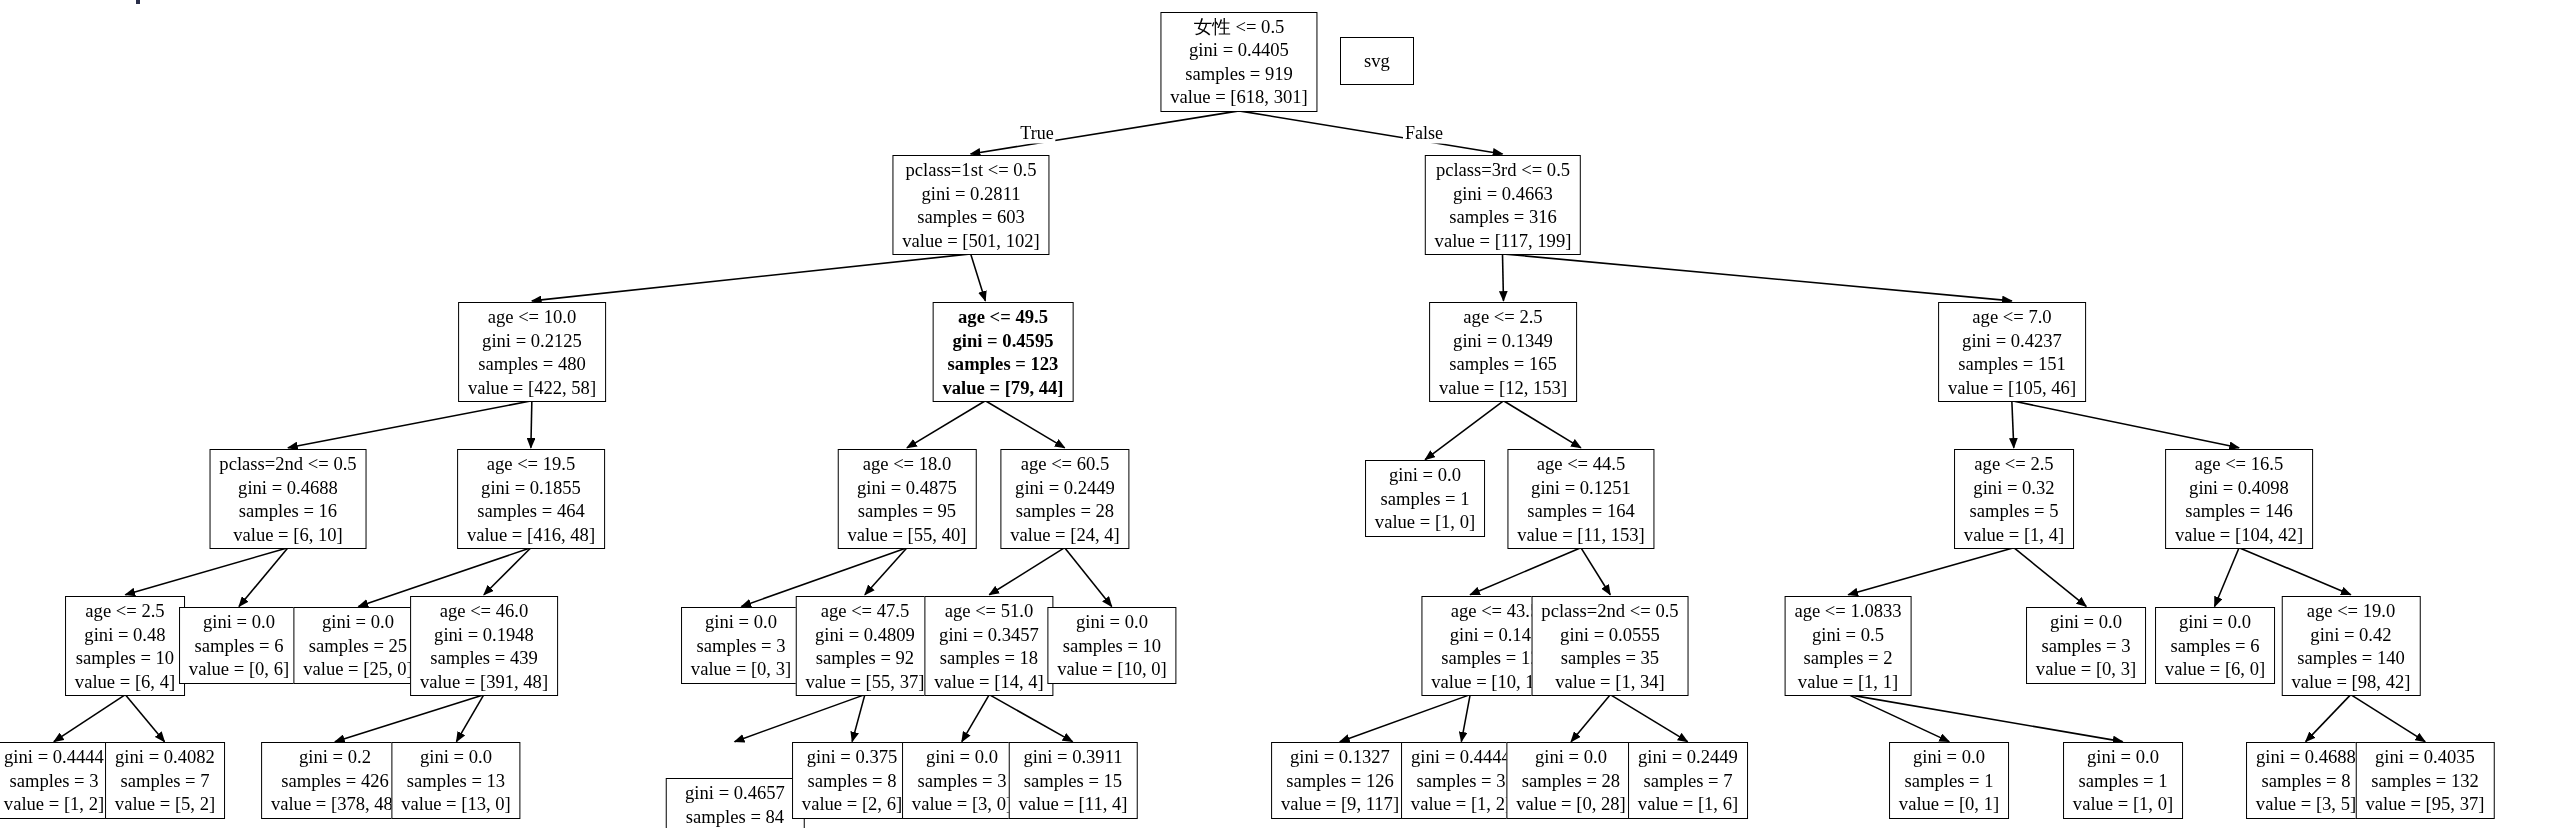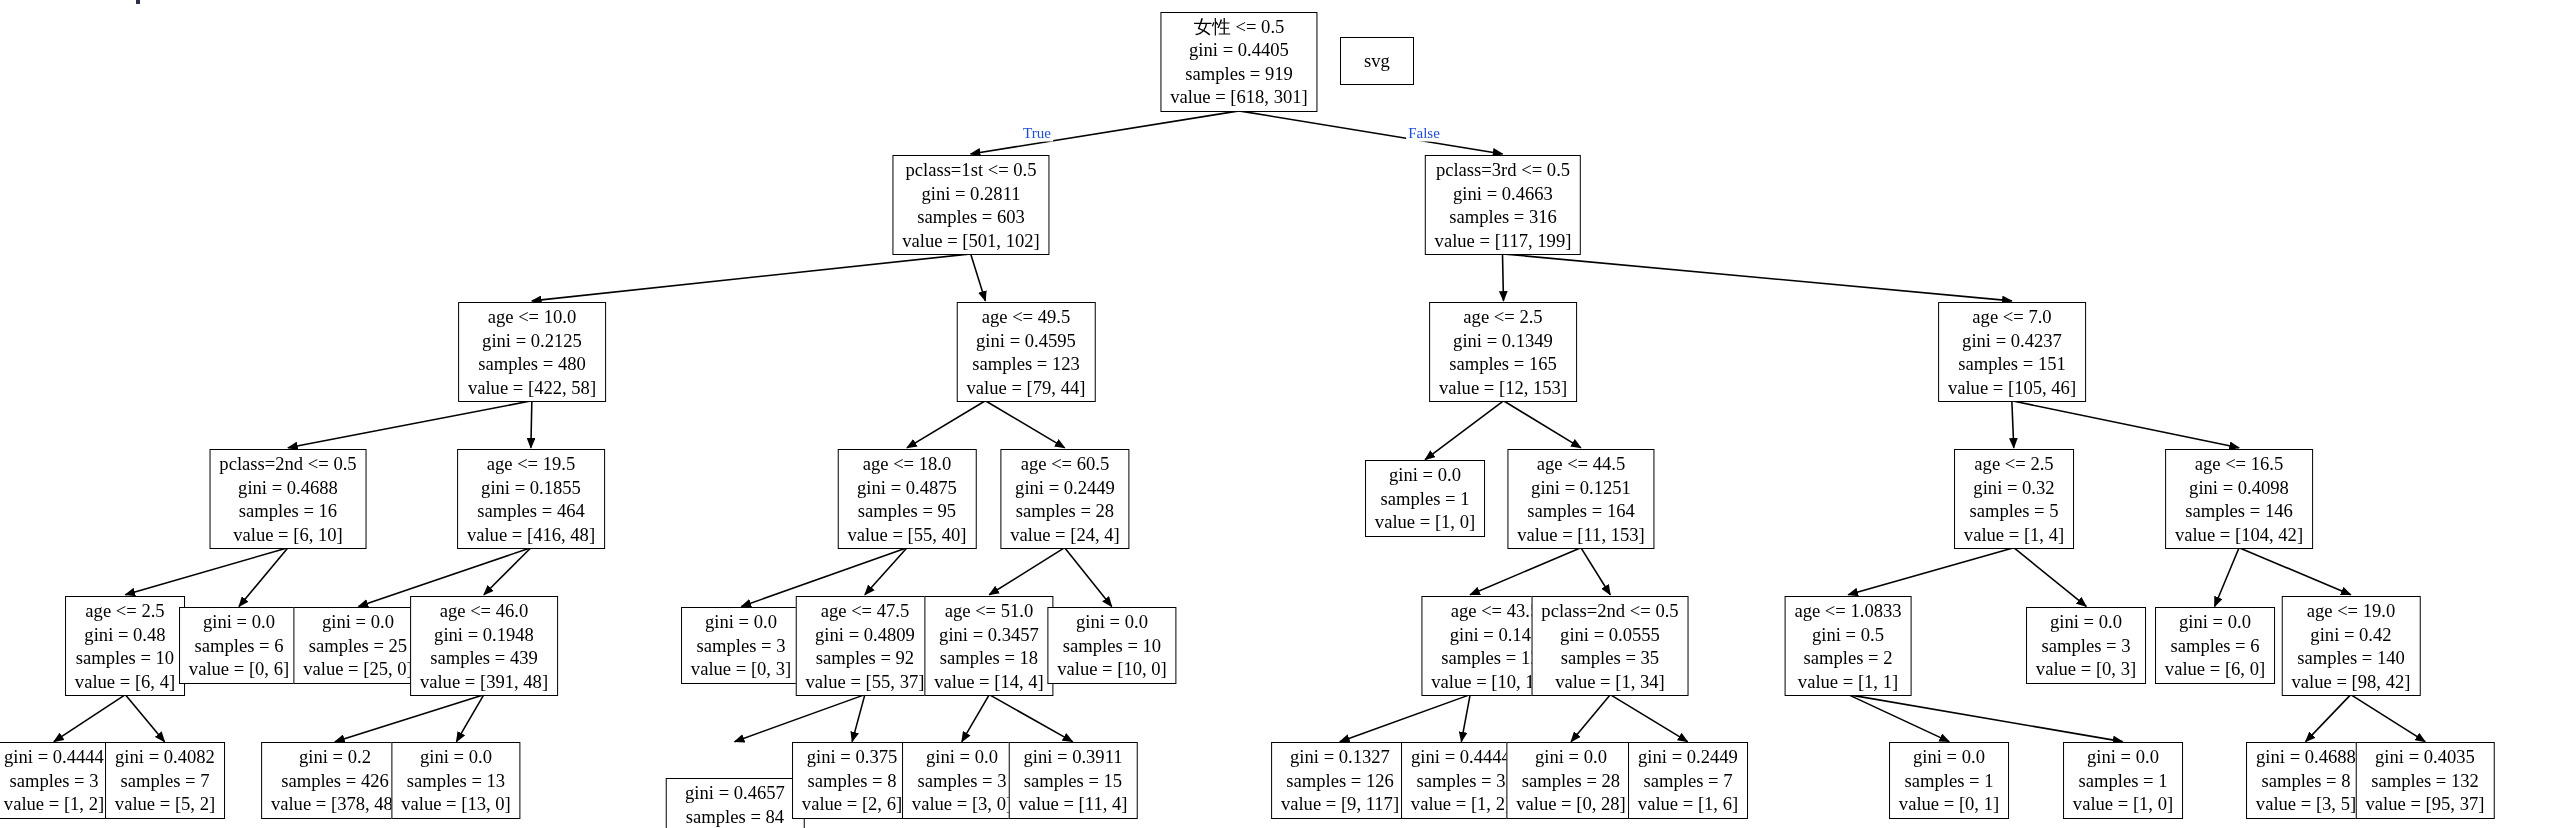--- a/index.html
+++ b/index.html
@@ -29,22 +29,22 @@
     white-space: nowrap;
     font-size: 18.6px;
     line-height: 23.5px;
     color: #000000;
     z-index: 2;
   }
   .node-line { pointer-events: none; }
   .edge-label {
     position: absolute;
     transform: translate(-50%, -50%);
-    font-size: 15px;
-    color: #1d4ed8;
+    font-size: 18px;
+    color: #000000;
     background: #ffffff;
     padding: 0 2px;
     z-index: 3;
   }
   #svg-tag-box {
     position: absolute;
     left: 1340px; top: 37px;
     width: 72px; height: 46px;
     border: 1.5px solid #000000;
     background: #ffffff;
@@ -135,21 +135,21 @@
         <div class="node-line">gini = 0.4663</div>
         <div class="node-line">samples = 316</div>
         <div class="node-line">value = [117, 199]</div>
       </div>
       <div class="tree-node" style="left: 532px; top: 302px;">
         <div class="node-line">age &lt;= 10.0</div>
         <div class="node-line">gini = 0.2125</div>
         <div class="node-line">samples = 480</div>
         <div class="node-line">value = [422, 58]</div>
       </div>
-      <div class="tree-node" style="left: 1026px; top: 302px;">
+      <div class="tree-node" style="left: 1003px; top: 302px; font-weight: bold;">
         <div class="node-line">age &lt;= 49.5</div>
         <div class="node-line">gini = 0.4595</div>
         <div class="node-line">samples = 123</div>
         <div class="node-line">value = [79, 44]</div>
       </div>
       <div class="tree-node" style="left: 1503px; top: 302px;">
         <div class="node-line">age &lt;= 2.5</div>
         <div class="node-line">gini = 0.1349</div>
         <div class="node-line">samples = 165</div>
         <div class="node-line">value = [12, 153]</div>

